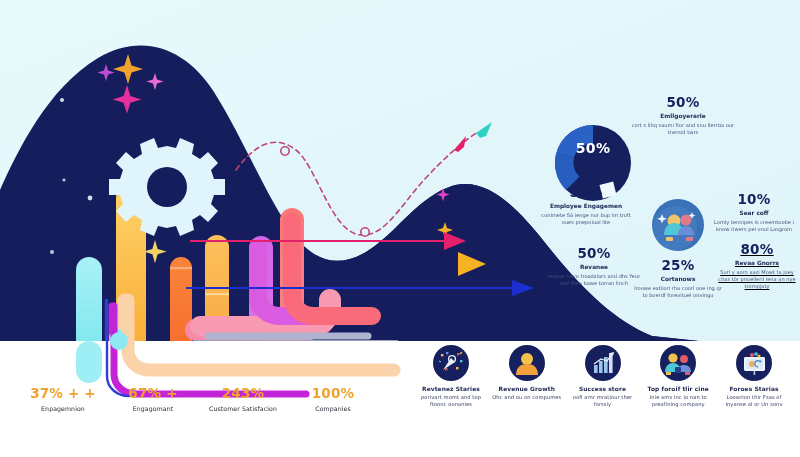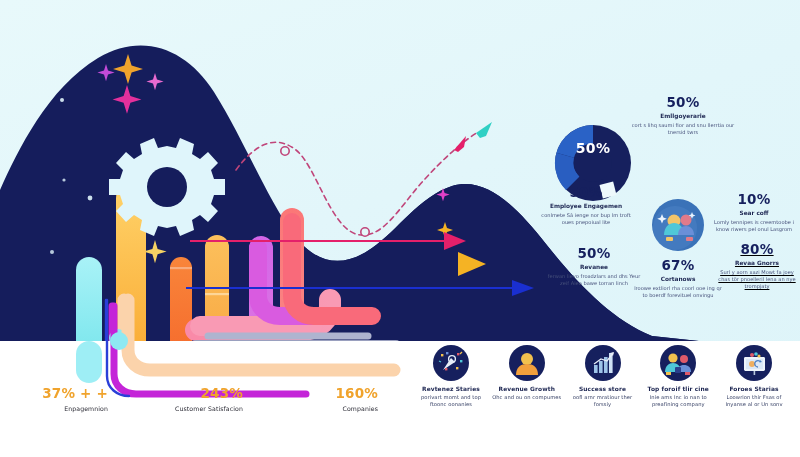--- a/index.html
+++ b/index.html
@@ -23,21 +23,21 @@
   #white-panel {
     position:absolute; left:0; top:341px; width:800px; height:116px;
     background:#ffffff;
   }
 
   
   #bottom-stats {
     position:absolute; left:18px; top:386px; width:360px; height:50px;
     display:flex; justify-content:space-between; align-items:flex-start;
   }
-  .bstat { text-align:right; width:25%; }
+  .bstat { text-align:center; width:25%; }
   .bstat .num {
     font-size:13.5px; font-weight:bold; color:#f0a32c;
     letter-spacing:.2px; line-height:1.15;
     font-family:"DejaVu Sans", sans-serif;
   }
   .bstat .lbl {
     margin-top:3px; font-size:6.2px; color:#2b2b35;
     letter-spacing:.1px; line-height:1.2;
     font-family:"DejaVu Sans", sans-serif;
   }
@@ -312,42 +312,46 @@
     <div class="bd">Lomly tennipes is creemtoobe i know riwers pel onul Lasgrom</div>
   </div>
 
   <div class="rstat" id="rs-revenue">
     <div class="pct">50%</div>
     <div class="hd">Revanee</div>
     <div class="bd">ferwan lievo froadzlars and dhs Yeur zeif Alea bawe torran linch</div>
   </div>
 
   <div class="rstat" id="rs-custom">
-    <div class="pct">67%</div>
+    <div class="pct">25%</div>
     <div class="hd">Cortanows</div>
     <div class="bd">lroowe extliorl rha coorl ooe ing qr to boerdf forevituel onvingu</div>
   </div>
 
   <div class="rstat" id="rs-growth">
     <div class="pct">80%</div>
     <div class="hd">Revaa Gnorrs</div>
     <div class="bd">Surl y aorn xazi Mowt fa joey chas tör pnoelleril lena an nye trompjaty</div>
   </div>
 
   <div id="bottom-stats">
     <div class="bstat">
       <div class="num">37% + +</div>
       <div class="lbl">Enpagemnion</div>
     </div>
     <div class="bstat">
+      <div class="num">67% +</div>
+      <div class="lbl">Engagomant</div>
+    </div>
+    <div class="bstat">
       <div class="num">243%</div>
       <div class="lbl">Customer Satisfacion</div>
     </div>
     <div class="bstat">
-      <div class="num">160%</div>
+      <div class="num">100%</div>
       <div class="lbl">Companies</div>
     </div>
   </div>
 
   <div id="icon-row">
 
     <div class="icard">
       <div class="disc">
         <svg viewBox="0 0 36 36" width="36" height="36">
           <path d="M10,25 L18,13 L22,17 Z" fill="#e8eef8"></path>

